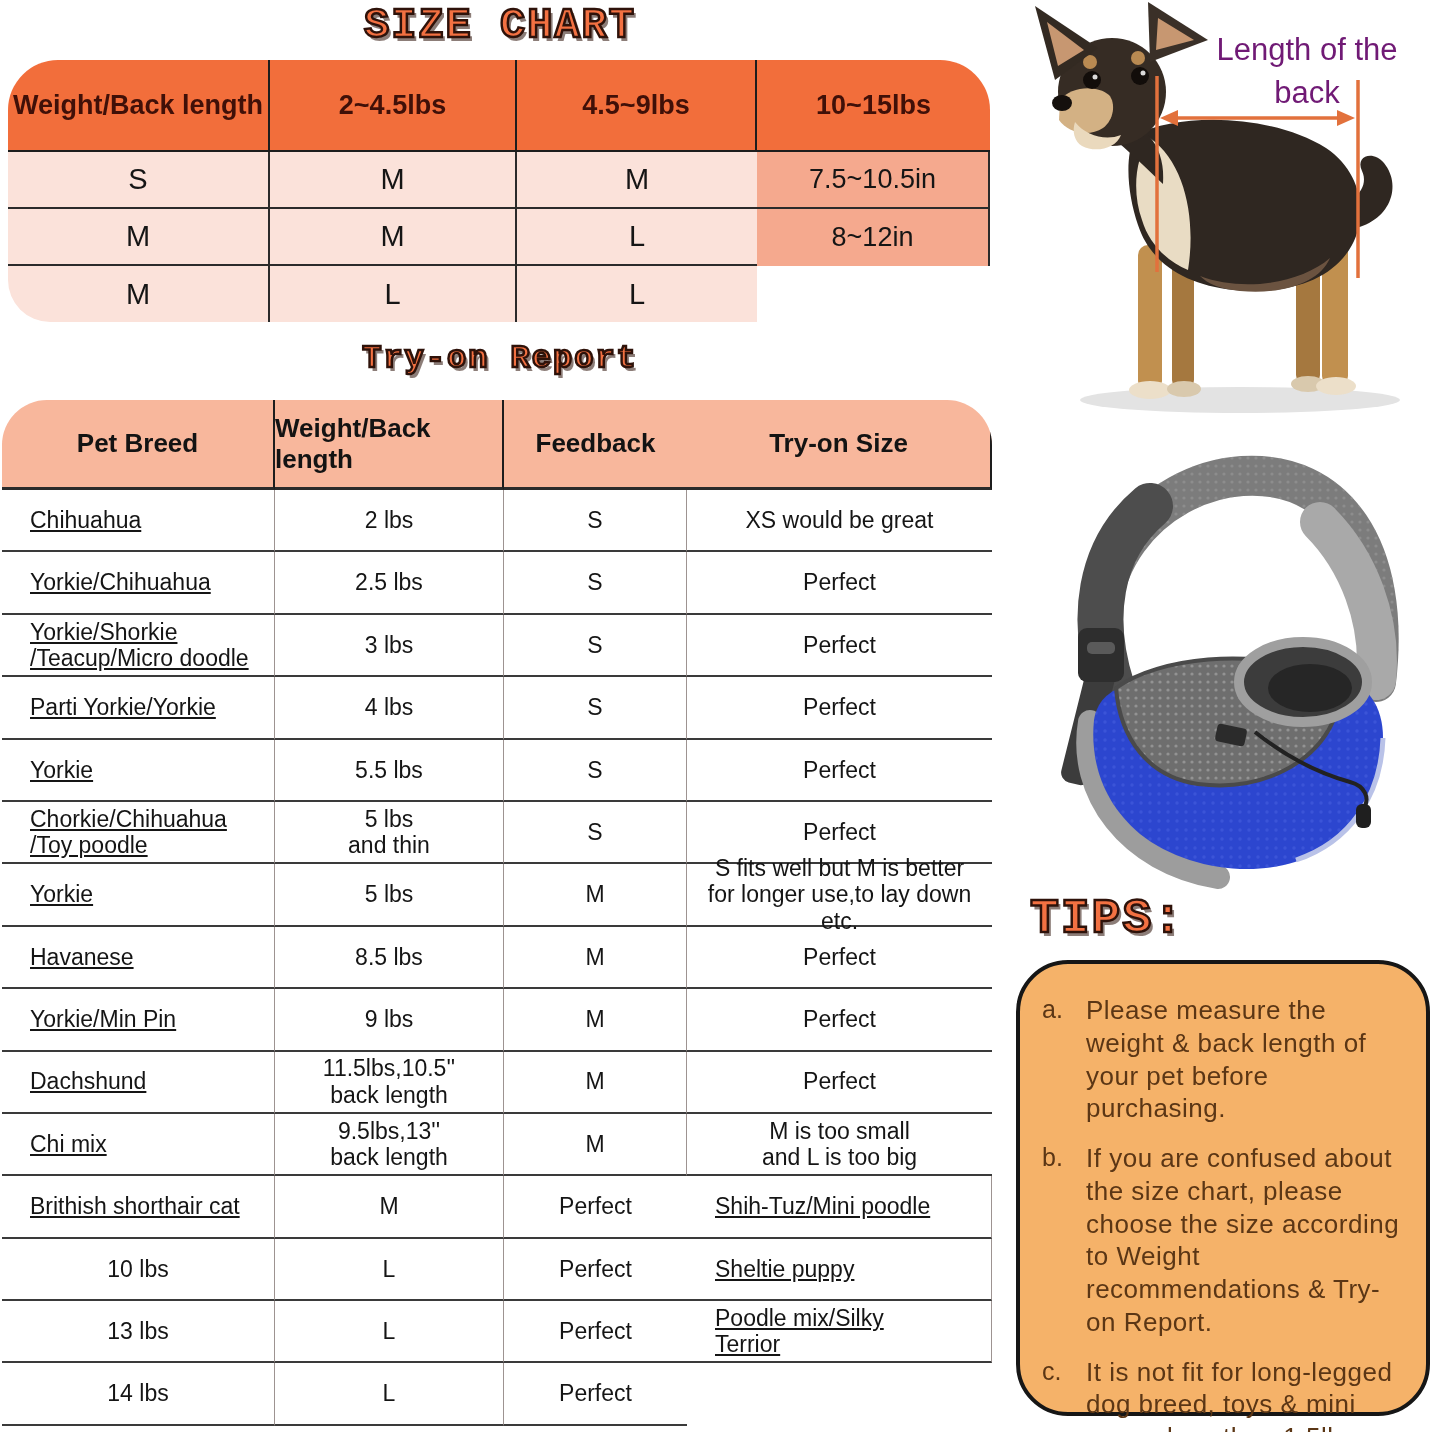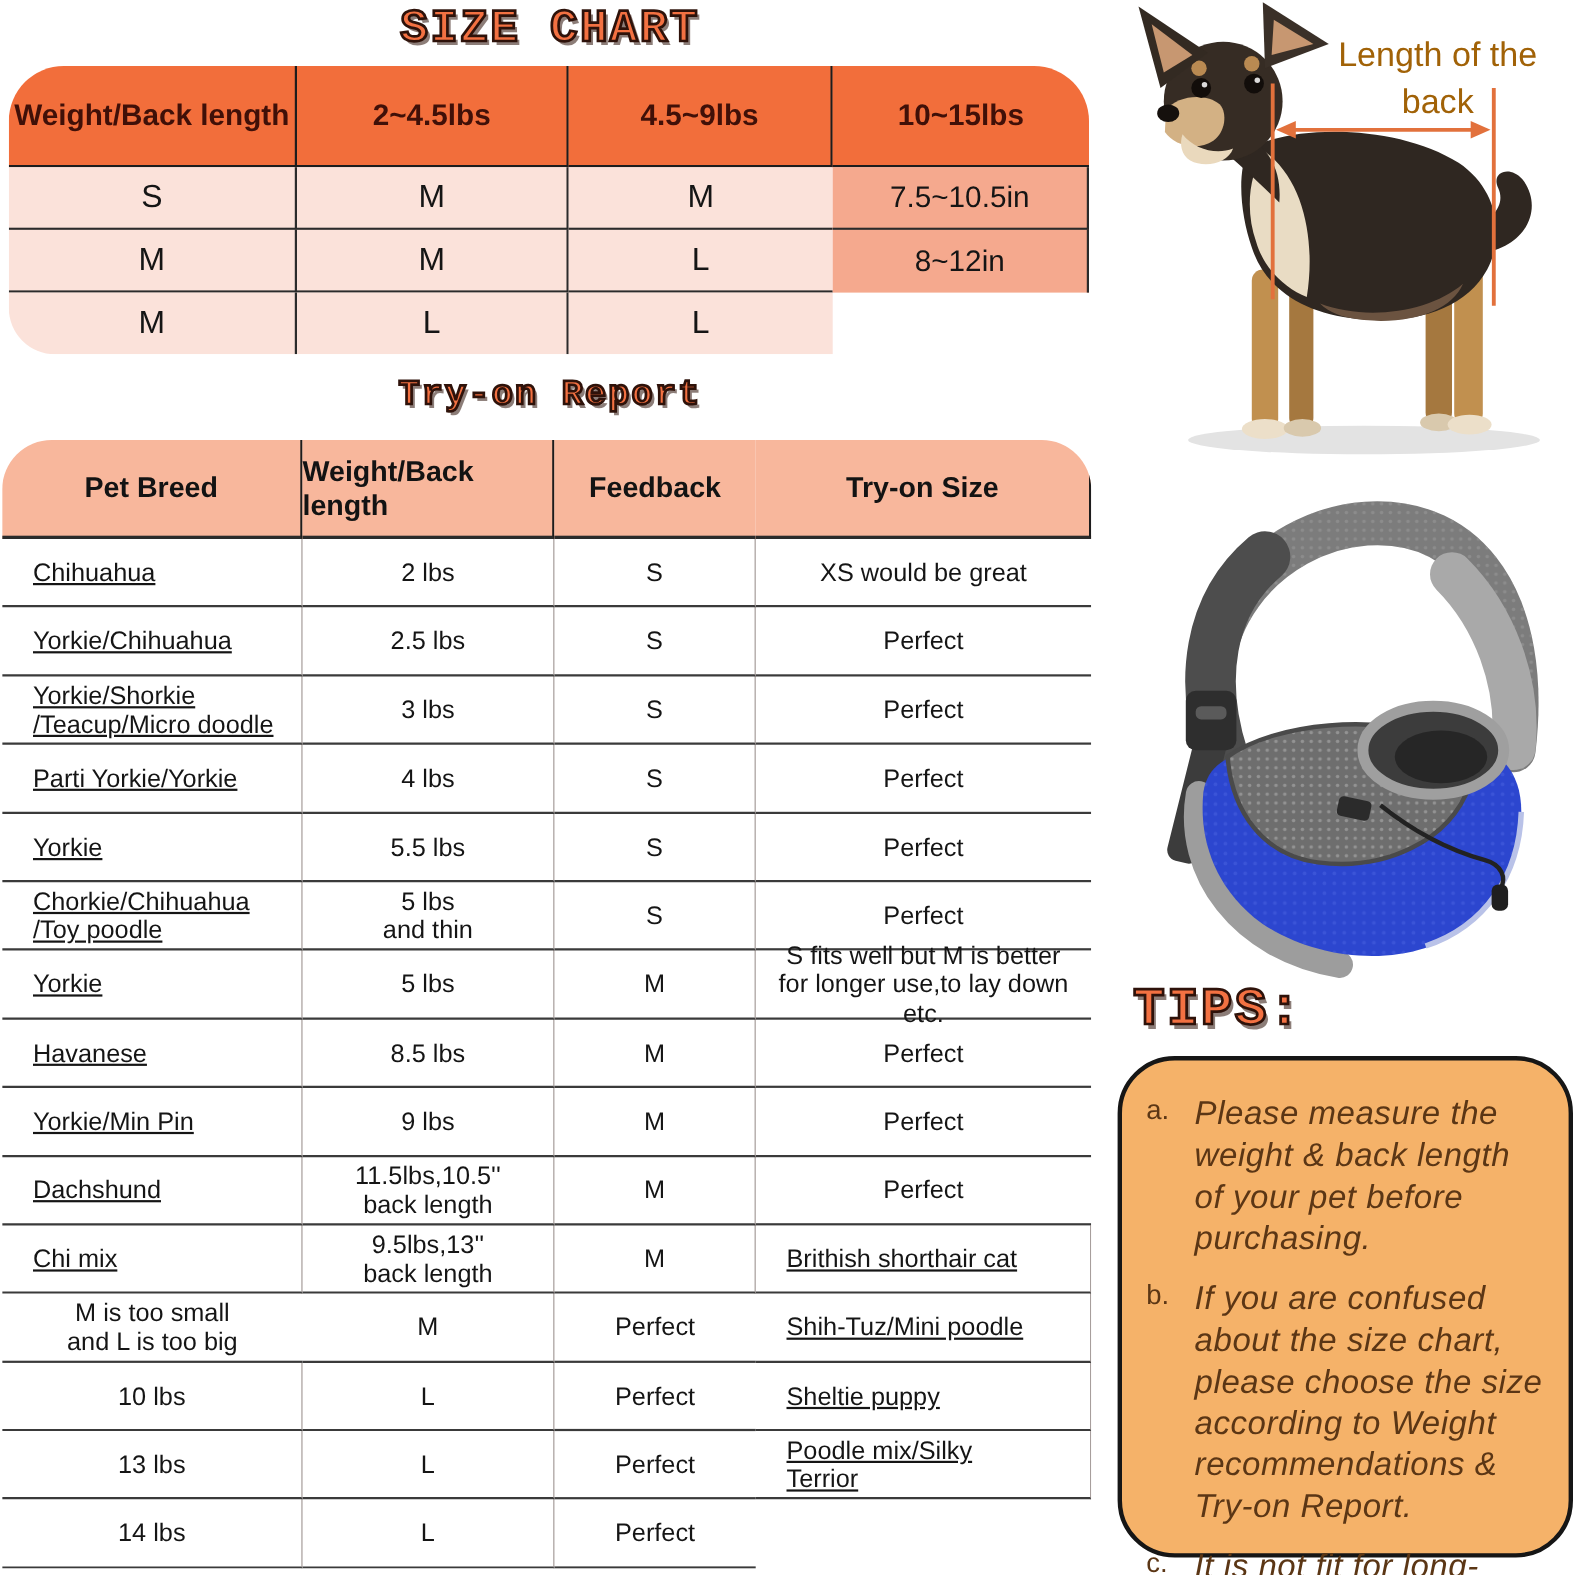--- a/index.html
+++ b/index.html
@@ -62,34 +62,34 @@
     border-right:1px solid rgba(60,40,35,0.5); border-bottom:2px solid #3a3a3a;
   }
   .tcell.c1 { justify-content:flex-start; text-align:left; padding-left:28px;text-decoration:underline; }
   .tcell.c4 { border-right:none; }
 
   
   .dog-figure { position:absolute; left:1000px; top:0; width:445px; height:420px; }
   .dog-figure svg { width:100%; height:100%; }
   .back-length-label {
     position:absolute; left:212px; top:28px; width:190px; text-align:center;
-    color:#a16207; font-size:31px; line-height:1.4; white-space:normal;
+    color:#701a75; font-size:31px; line-height:1.4; white-space:normal;
   }
   .sling-figure { position:absolute; left:1020px; top:430px; width:410px; height:460px; }
   .sling-figure svg { width:100%; height:100%; }
 
   
   .tips-box {
     position:absolute; left:1016px; top:960px; width:414px; height:456px;
     background:#F5B269; border:4px solid #161616; border-radius:52px;
     padding:30px 20px 16px 22px; color:#5B3615;
   }
   .tip-item { display:flex; margin-bottom:17px; }
   .tip-letter { width:44px; flex:none; font-size:25px; line-height:1.26; }
-  .tip-text   { font-size:30px; line-height:1.26; letter-spacing:0.5px;font-style:italic; }
+  .tip-text   { font-size:26px; line-height:1.26; letter-spacing:0.5px; }
 </style>
 </head>
 <body>
 
 <div class="page">
 
   <div class="bubble size-title">SIZE CHART</div>
 
   <div class="size-table">
     <div class="hcell">Weight/Back length</div>
@@ -172,24 +172,24 @@
     <div class="tcell c1 even">Dachshund</div>
     <div class="tcell c2 even">11.5lbs,10.5''
 back length</div>
     <div class="tcell c3 even">M</div>
     <div class="tcell c4 even">Perfect</div>
 
     <div class="tcell c1 odd">Chi mix</div>
     <div class="tcell c2 odd">9.5lbs,13''
 back length</div>
     <div class="tcell c3 odd">M</div>
-    <div class="tcell c1 even">Brithish shorthair cat</div>
-
     <div class="tcell c4 odd">M is too small
 and L is too big</div>
+
+    <div class="tcell c1 even">Brithish shorthair cat</div>
     <div class="tcell c3 even">M</div>
     <div class="tcell c4 even">Perfect</div>
 
     <div class="tcell c1 odd">Shih-Tuz/Mini poodle</div>
     <div class="tcell c2 odd">10 lbs</div>
     <div class="tcell c3 odd">L</div>
     <div class="tcell c4 odd">Perfect</div>
 
     <div class="tcell c1 even">Sheltie puppy</div>
     <div class="tcell c2 even">13 lbs</div>

